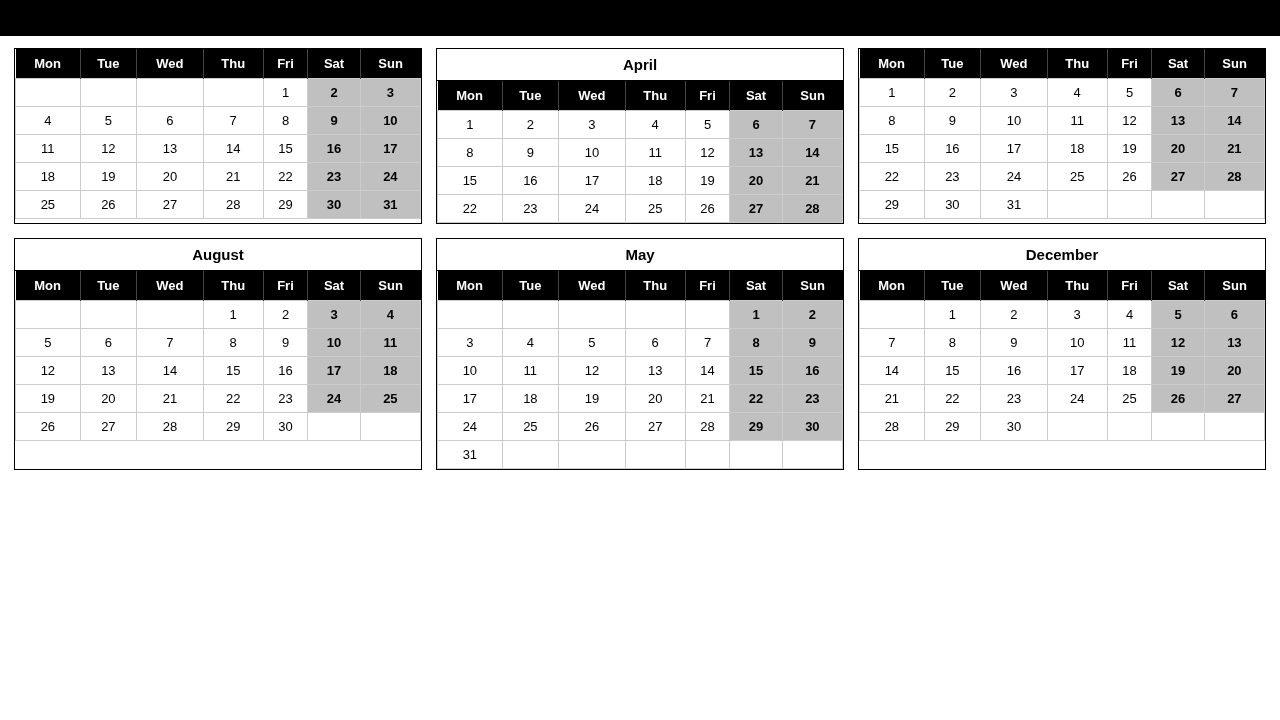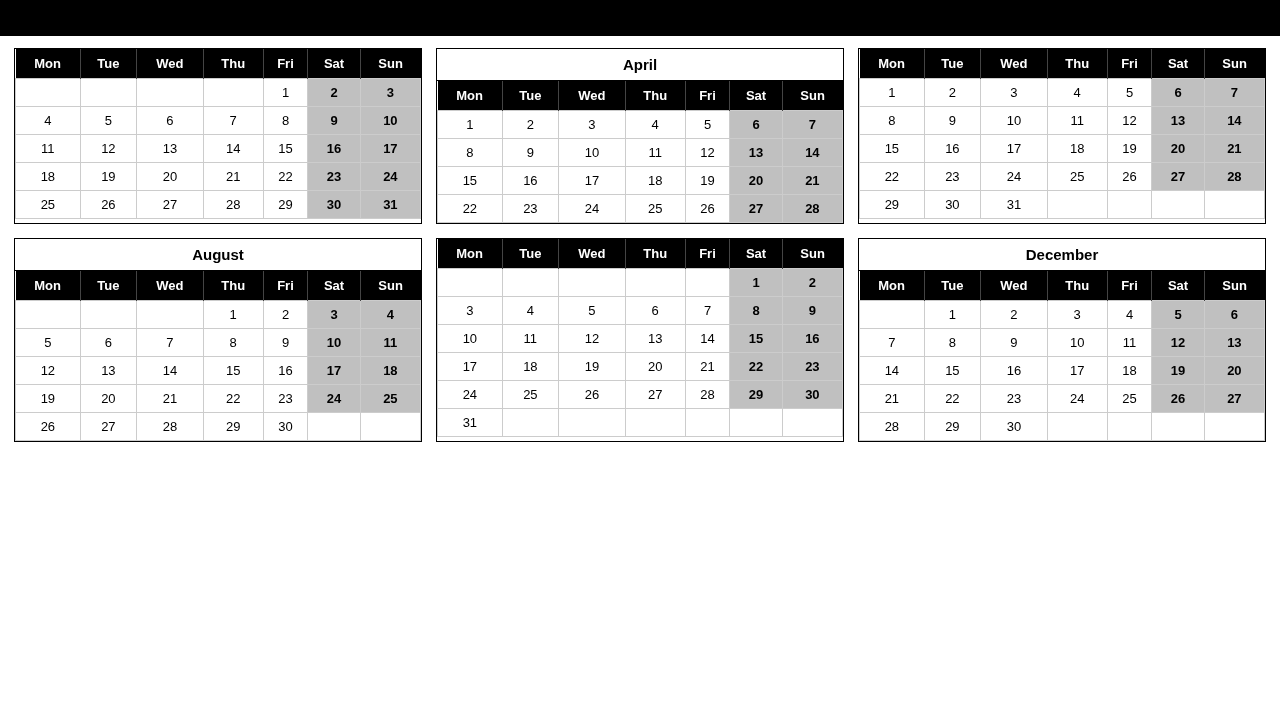--- a/index.html
+++ b/index.html
@@ -312,20 +312,21 @@
             <td>28</td>
             <td>29</td>
             <td>30</td>
             <td class="empty"></td>
             <td class="empty"></td>
           </tr>
         </tbody>
       </table>
     </div>
     <div class="month-block">
+      <div class="month-title">May</div>
       <table>
         <thead>
           <tr>
             <th>Mon</th>
             <th>Tue</th>
             <th>Wed</th>
             <th>Thu</th>
             <th>Fri</th>
             <th>Sat</th>
             <th>Sun</th>

